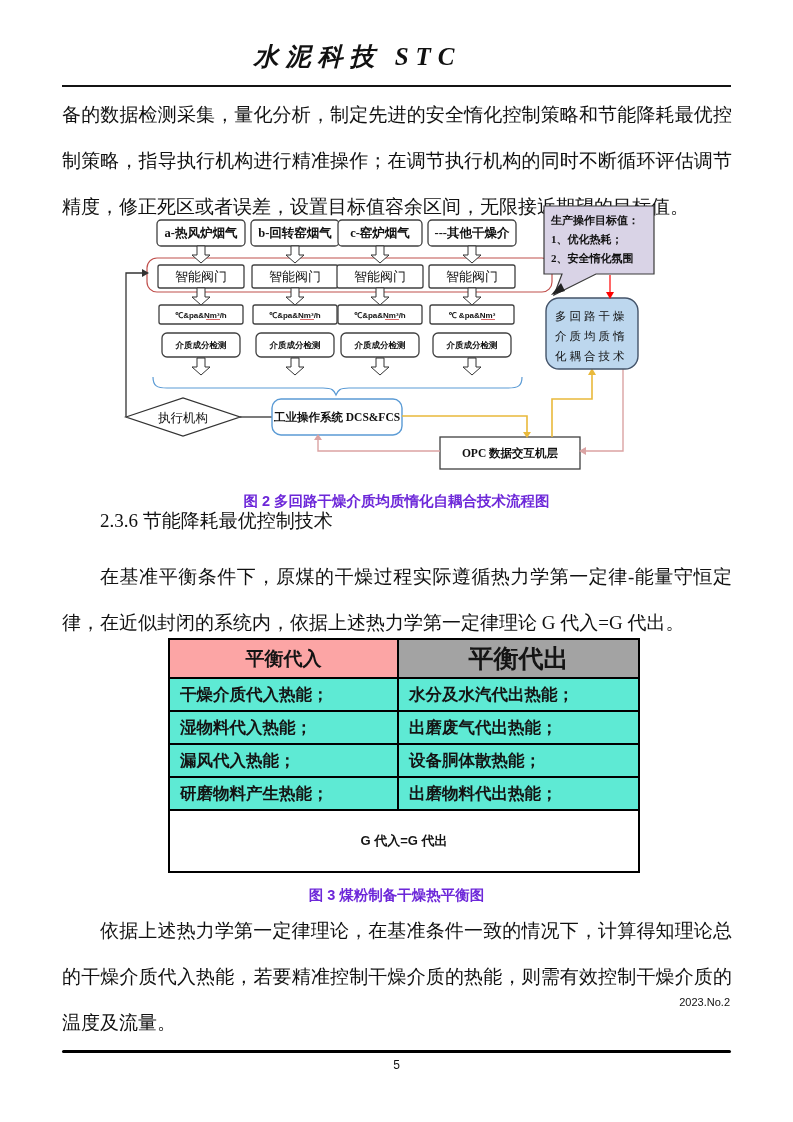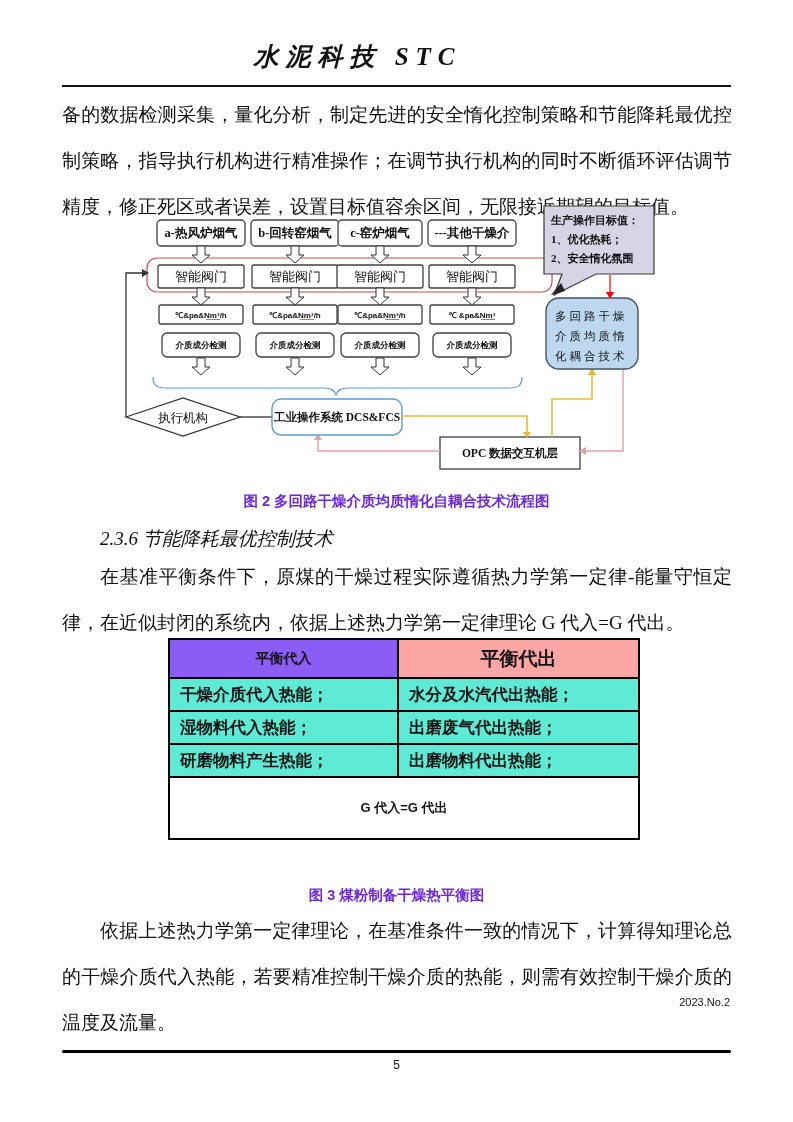--- a/index.html
+++ b/index.html
@@ -8,31 +8,31 @@
   .abs{position:absolute;}
   .journal-title{top:40px;left:0;width:715px;text-align:center;font-size:25px;
        font-weight:bold;font-style:italic;letter-spacing:7px;}
   .rule-top{top:85px;left:62px;width:669px;height:2px;background:#141414;}
   .para{left:62px;width:670px;font-size:19px;line-height:46px;text-align:justify;}
   .para1{top:92px;}
   .fig-caption{left:0;width:793px;text-align:center;font-family:"Liberation Sans",sans-serif;
        font-size:14.5px;font-weight:bold;color:#6d28d9;}
   .cap2{top:492px;}
   .cap3{top:886px;}
-  .heading{top:526px;left:100px;font-size:19px;font-style:italic;}
+  .heading{top:508px;left:100px;font-size:19px;}
   .para2{top:554px;text-indent:38px;}
   .para3{top:908px;text-indent:38px;}
   .flowchart{top:198px;left:110px;width:600px;height:288px;}
 
   .table-wrap{top:638px;left:168px;}
   table.balance{border-collapse:collapse;width:462px;table-layout:fixed;
        font-family:"Liberation Sans",sans-serif;font-weight:bold;color:#141414;}
   table.balance td,table.balance th{border:2px solid #000;}
-  th.th-in{background:#8b5cf6;font-size:14px;height:35px;width:225px;}
-  th.th-out{background:#fca5a5;font-size:19px;height:35px;width:237px;}
+  th.th-in{background:#fca5a5;font-size:19px;height:35px;width:225px;}
+  th.th-out{background:#a3a3a3;font-size:25px;height:35px;width:237px;}
   td.c-in{background:#5eead4;}
   td.c-out{background:#5eead4;}
   td.cell{font-size:16.5px;height:31px;padding:0 4px 0 10px;}
   td.sum-row{height:58px;text-align:center;font-size:13px;background:#fff;}
 
   .footer-rule{top:1050px;left:62px;width:669px;height:3px;background:#000;border-radius:2px;}
   .page-num{top:1058px;left:0;width:793px;text-align:center;
        font-family:"Liberation Sans",sans-serif;font-size:12px;}
   .issue{top:996px;right:63px;font-family:"Liberation Sans",sans-serif;font-size:11px;}
 
@@ -173,20 +173,24 @@
     </tr>
     <tr>
       <td class="cell c-in">干燥介质代入热能；</td>
       <td class="cell c-out">水分及水汽代出热能；</td>
     </tr>
     <tr>
       <td class="cell c-in">湿物料代入热能；</td>
       <td class="cell c-out">出磨废气代出热能；</td>
     </tr>
     <tr>
+      <td class="cell c-in">漏风代入热能；</td>
+      <td class="cell c-out">设备胴体散热能；</td>
+    </tr>
+    <tr>
       <td class="cell c-in">研磨物料产生热能；</td>
       <td class="cell c-out">出磨物料代出热能；</td>
     </tr>
     <tr>
       <td class="sum-row" colspan="2">G 代入=G 代出</td>
     </tr>
   </tbody>
     </table>
 </div>
 

